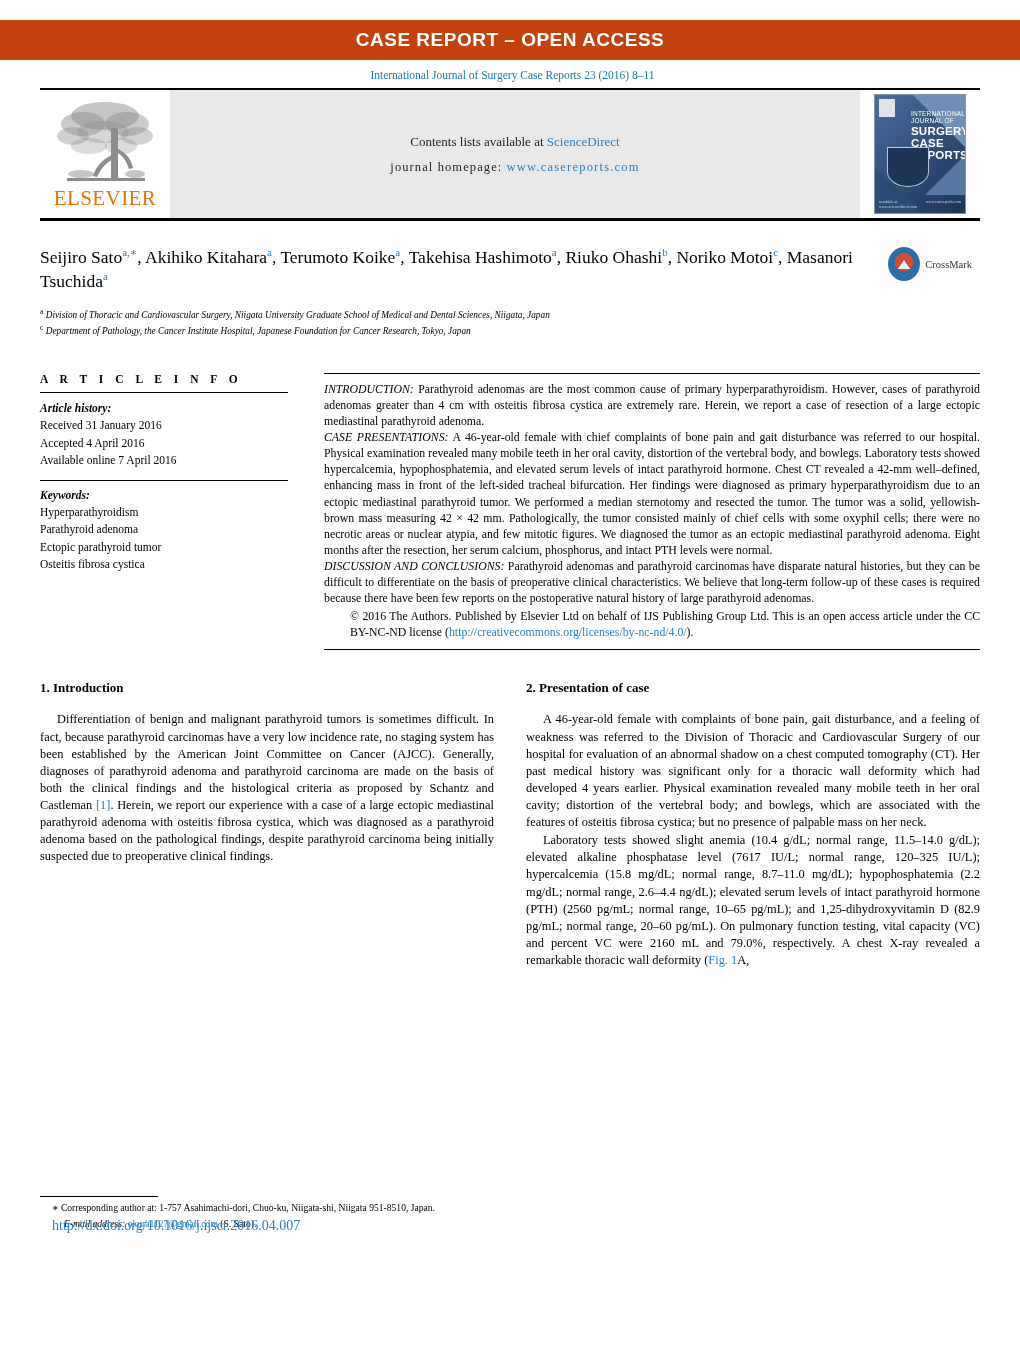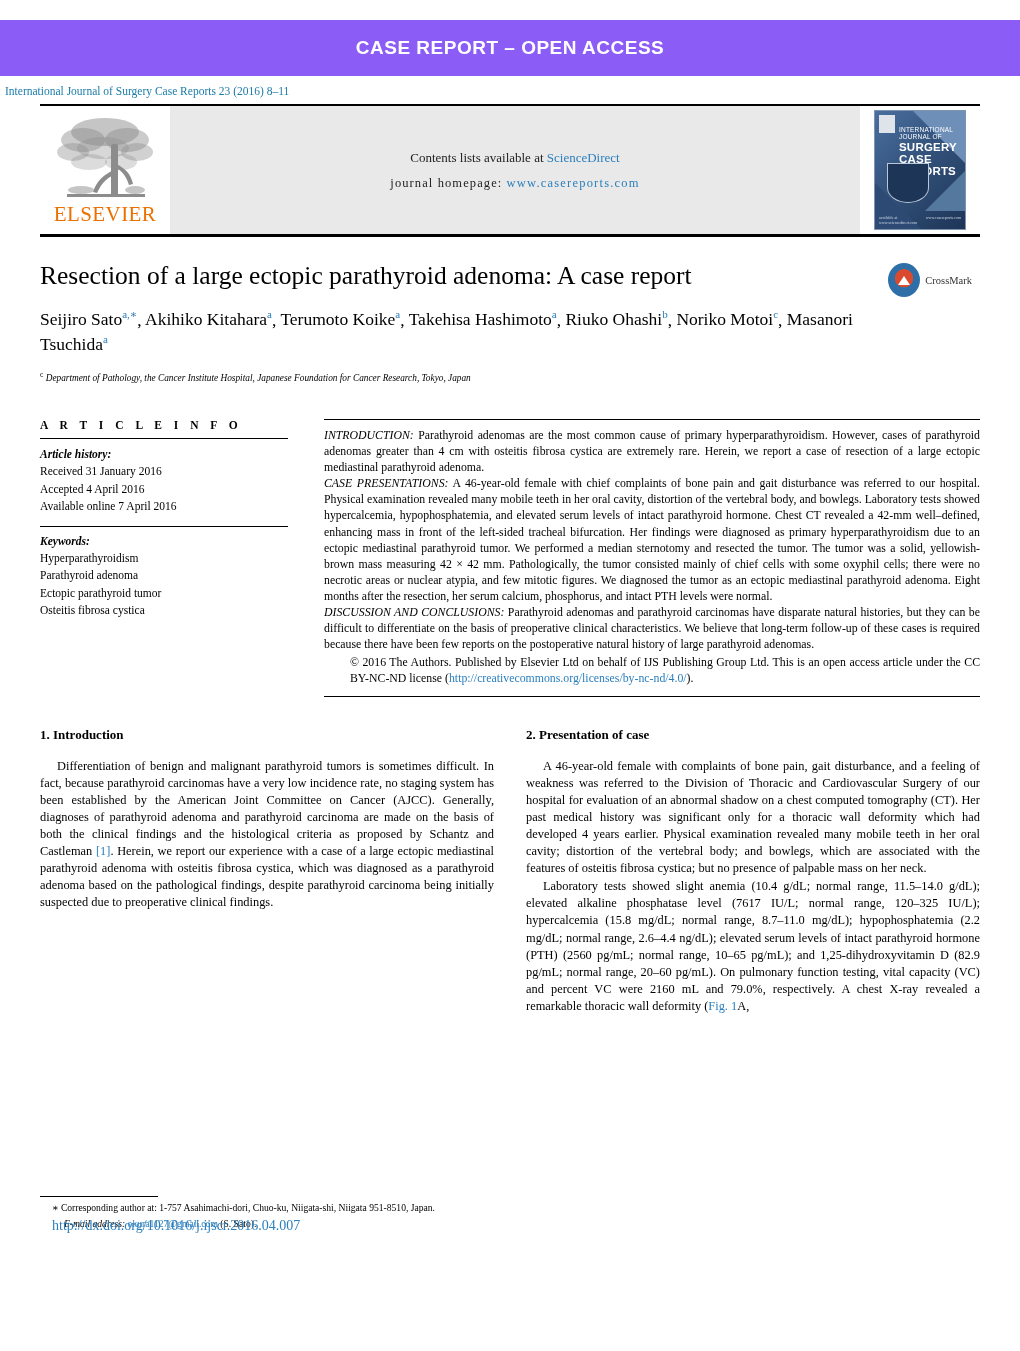--- a/index.html
+++ b/index.html
@@ -9,38 +9,38 @@
     height: 1351px;
     background: #ffffff;
     font-family: "Liberation Serif", "DejaVu Serif", serif;
     color: #000000;
     position: relative;
     overflow: hidden;
   }
 
   
   .banner {
-    background: #8b5cf6;
-    height: 56px;
+    background: #c2410c;
+    height: 40px;
     margin: 20px 0 0 0;
     display: flex;
     align-items: center;
     justify-content: center;
   }
   .banner-text {
     color: #ffffff;
     font-family: "Liberation Sans", "DejaVu Sans", sans-serif;
     font-weight: bold;
     font-size: 19px;
     letter-spacing: 0.5px;
   }
 
   
   .citation-line {
-    text-align: left;
+    text-align: center;
     color: #1a7ba8;
     font-size: 11.5px;
     font-family: "Liberation Serif", serif;
     padding: 9px 0 7px 5px;
   }
 
   
   .masthead {
     margin: 0 40px;
     border-top: 2px solid #000;
@@ -125,21 +125,21 @@
     position:absolute; bottom:18px; right:0;
     border-left: 40px solid transparent;
     border-bottom: 40px solid #55789f;
   }
   .cover-badge {
     position:absolute; top:4px; left:4px;
     width:16px; height:18px; background:#dfe4ea;
   }
   .cover-txt {
     position: absolute;
-    left: 24px; top: 16px; right: 3px;
+    left: 36px; top: 16px; right: 3px;
     color:#fff;
     font-family: "Liberation Sans", sans-serif;
     line-height: 1.05;
   }
   .cover-txt .small { font-size: 6.5px; letter-spacing: .2px; display:block; }
   .cover-txt .big { font-size: 11.5px; font-weight: bold; display:block; letter-spacing:.2px;}
   .cover-shield {
     position:absolute; left:12px; bottom:26px;
     width:42px; height:40px;
     background:#1d3557;
@@ -377,33 +377,33 @@
   </div>
 </div>
 
 <div class="article-head">
 
   <div class="crossmark">
     <span class="cm-icon"></span>
     <span class="cm-label">CrossMark</span>
   </div>
 
-  <h1 class="article-title">Resection of a large ectopic parathyroid adenoma: A case report</h1>
 
   <div class="authors">
     <span><span>Seijiro Sato</span><sup>a,∗</sup></span>,
     <span><span>Akihiko Kitahara</span><sup>a</sup></span>,
     <span><span>Terumoto Koike</span><sup>a</sup></span>,
     <span><span>Takehisa Hashimoto</span><sup>a</sup></span>,
     <span><span>Riuko Ohashi</span><sup>b</sup></span>,
     <span><span>Noriko Motoi</span><sup>c</sup></span>,
     <span><span>Masanori Tsuchida</span><sup>a</sup></span>
   </div>
 
   <div class="affil">
+    <div><sup>a</sup> <span>Division of Thoracic and Cardiovascular Surgery, Niigata University Graduate School of Medical and Dental Sciences, Niigata, Japan</span></div>
     <div><sup>c</sup> <span>Department of Pathology, the Cancer Institute Hospital, Japanese Foundation for Cancer Research, Tokyo, Japan</span></div>
   </div>
 </div>
 
 <div class="info-abstract">
 
   <div class="col-info">
     <div class="sec-head">A R T I C L E   I N F O</div>
     <hr class="rule">
     <p class="hist-label">Article history:</p>

